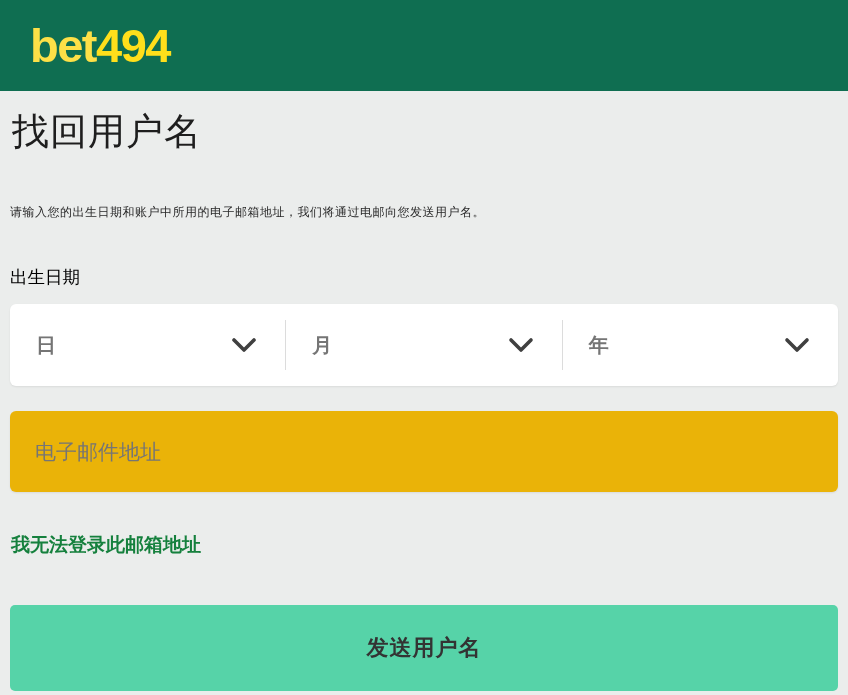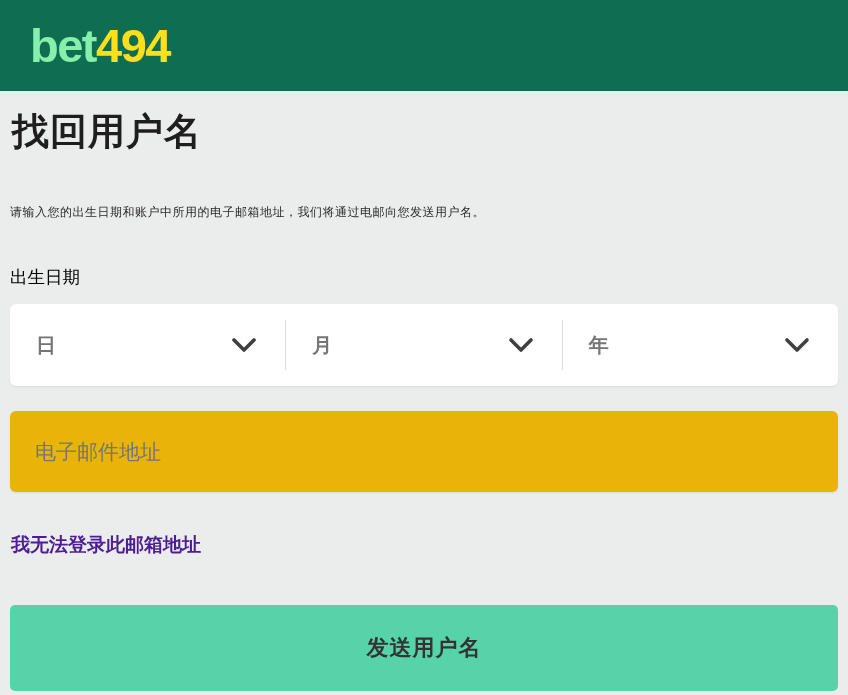--- a/index.html
+++ b/index.html
@@ -16,27 +16,27 @@
     align-items: center;
     padding-left: 30px;
   }
   .logo {
     font-size: 47px;
     font-weight: 700;
     letter-spacing: -1.5px;
     line-height: 1;
     cursor: pointer;
   }
-  .logo-bet { color: #86efac; }
+  .logo-bet { color: #fde047; }
   .logo-365 { color: #ffdf1b; }
   .main { padding: 0 10px; }
   .page-title {
     margin: 16px 2px 0;
     font-size: 37px;
-    font-weight: 700;
+    font-weight: 400;
     color: #1e1e1e;
     letter-spacing: 1px;
   }
   .instruction {
     margin-top: 47px;
     font-size: 12px;
     color: #282828;
     letter-spacing: 0.5px;
   }
   .dob-label {
@@ -92,21 +92,21 @@
     font-family: "Liberation Sans", "DejaVu Sans", sans-serif;
     outline: none;
   }
   .email-input::placeholder { color: #757575; opacity: 1; }
   .help-link {
     display: inline-block;
     margin-top: 40px;
     margin-left: 1px;
     font-size: 19px;
     font-weight: 700;
-    color: #4c1d95;
+    color: #15803d;
     text-decoration: none;
     cursor: pointer;
   }
   .submit-btn {
     display: block;
     width: 100%;
     margin-top: 47px;
     height: 86px;
     background: #56d3a8;
     border: none;

